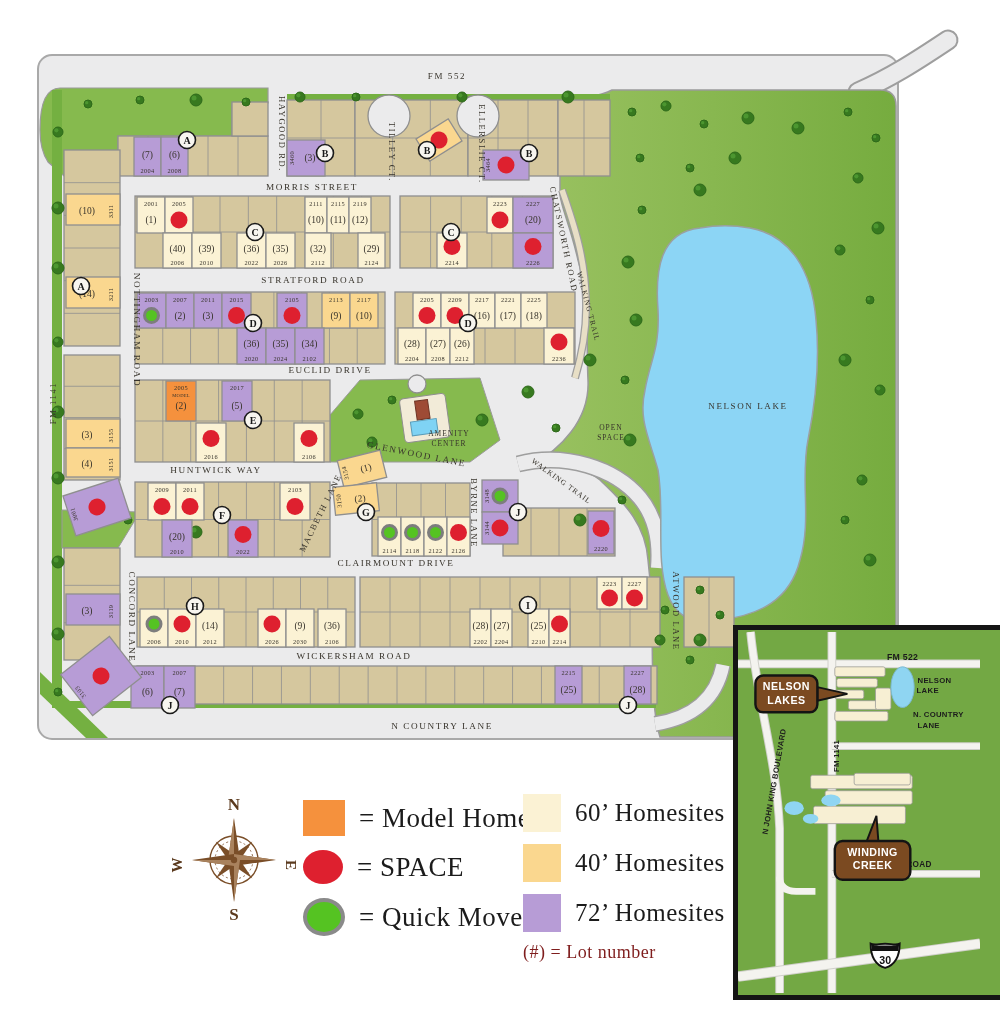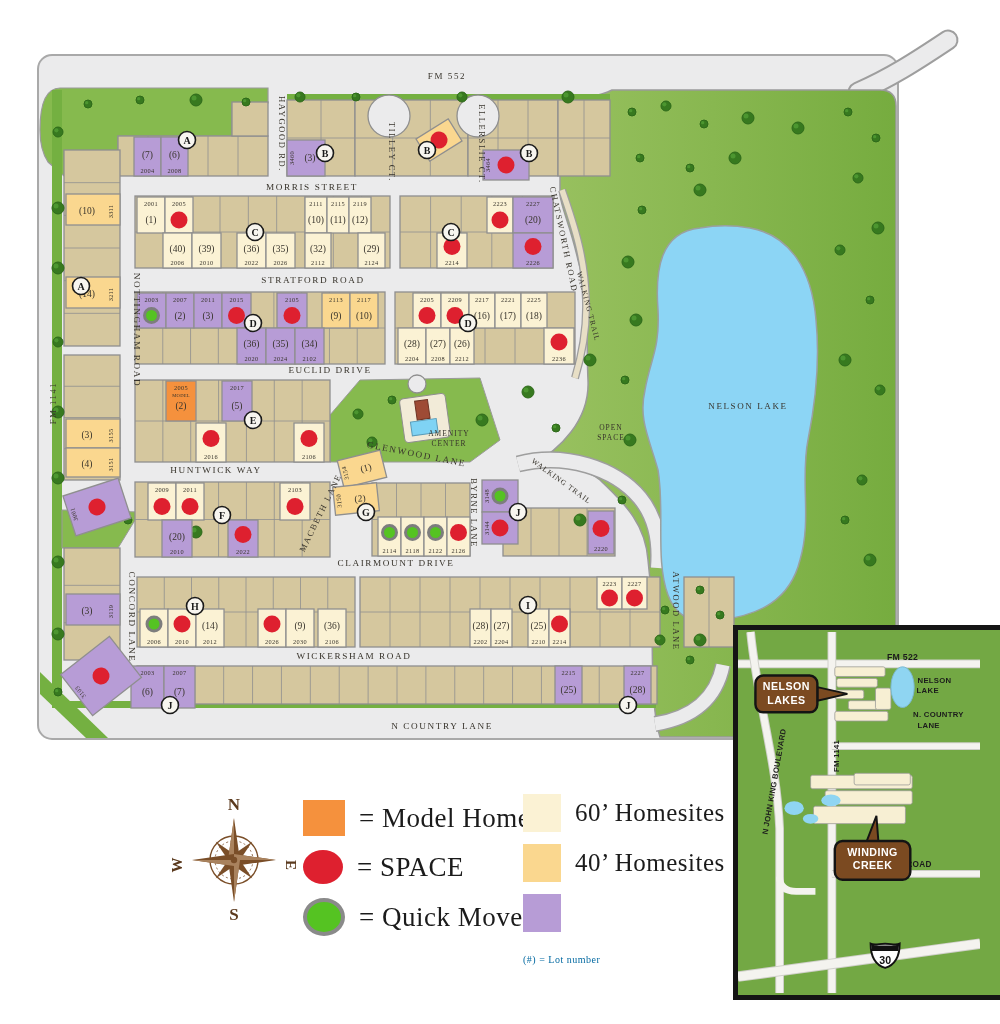--- a/index.html
+++ b/index.html
@@ -1,29 +1,29 @@
 <!DOCTYPE html>
 <html><head>
 <meta charset="utf-8">
 <style>
   html,body{margin:0;padding:0;background:#fff;}
   .page{position:relative;width:1000px;height:1024px;background:#fff;overflow:hidden;
         font-family:"Liberation Serif",serif;}
   #map-svg{position:absolute;left:0;top:0;}
   #map-svg text{font-family:"Liberation Serif",serif;}
   .legend-left{position:absolute;left:303px;top:800px;display:flex;flex-direction:column;gap:14px;}
-  .legend-right{position:absolute;left:523px;top:794px;display:flex;flex-direction:column;gap:12px;}
+  .legend-right{position:absolute;left:523px;top:794px;display:flex;flex-direction:column;}
   .lrow{display:flex;align-items:center;gap:14px;}
   .llabel{font-size:27px;color:#1b1b1b;letter-spacing:.5px;}
   .llabel2{font-size:25px;color:#1b1b1b;letter-spacing:.5px;}
   .sw-sq{width:42px;height:36px;display:inline-block;}
   .sw-sq2{width:38px;height:38px;display:inline-block;}
   .sw-ci{width:40px;height:34px;border-radius:50%;display:inline-block;}
   .sw-qi{width:34px;height:30px;border-radius:50%;display:inline-block;border:4px solid #8a8a8a;}
-  .footnote{font-size:10px;color:#0369a1;margin-top:10px;letter-spacing:.5px;}
+  .footnote{font-size:18px;color:#7f1d1d;margin-top:10px;letter-spacing:.5px;}
   .inset{position:absolute;left:733px;top:625px;width:272px;height:375px;
          border:5px solid #151515;background:#73A844;box-sizing:border-box;}
   .inset svg{display:block;}
   .inset text{font-family:"Liberation Sans",sans-serif;font-weight:bold;}
   #compass-svg{position:absolute;left:168px;top:788px;}
 </style>
 </head>
 <body>
 
 <div class="page">
@@ -912,20 +912,21 @@
         <div class="lrow">
           <span class="sw-sq2" style="background: rgb(251, 242, 212);"></span>
           <span class="llabel2">60’ Homesites</span>
         </div>
         <div class="lrow">
           <span class="sw-sq2" style="background: rgb(250, 215, 143);"></span>
           <span class="llabel2">40’ Homesites</span>
         </div>
         <div class="lrow">
           <span class="sw-sq2" style="background: rgb(183, 156, 214);"></span>
+          <span class="llabel2">72’ Homesites</span>
         </div>
       </div>
     <div class="footnote">(#) = Lot number</div>
   </div>
   <div class="inset">
     <svg id="inset-svg" width="242" height="365" viewBox="0 0 250 373">
         <rect x="0" y="0" width="250" height="373" fill="#73A844"></rect>
         <path d="M0,33 L250,33" stroke="#cfcfc9" stroke-width="9" fill="none"></path>
         <path d="M0,33 L250,33" stroke="#F4F3EF" stroke-width="7" fill="none"></path>
         <path d="M13,0 C20,73 40,133 43,203 L43,373" stroke="#cfcfc9" stroke-width="9" fill="none"></path>

